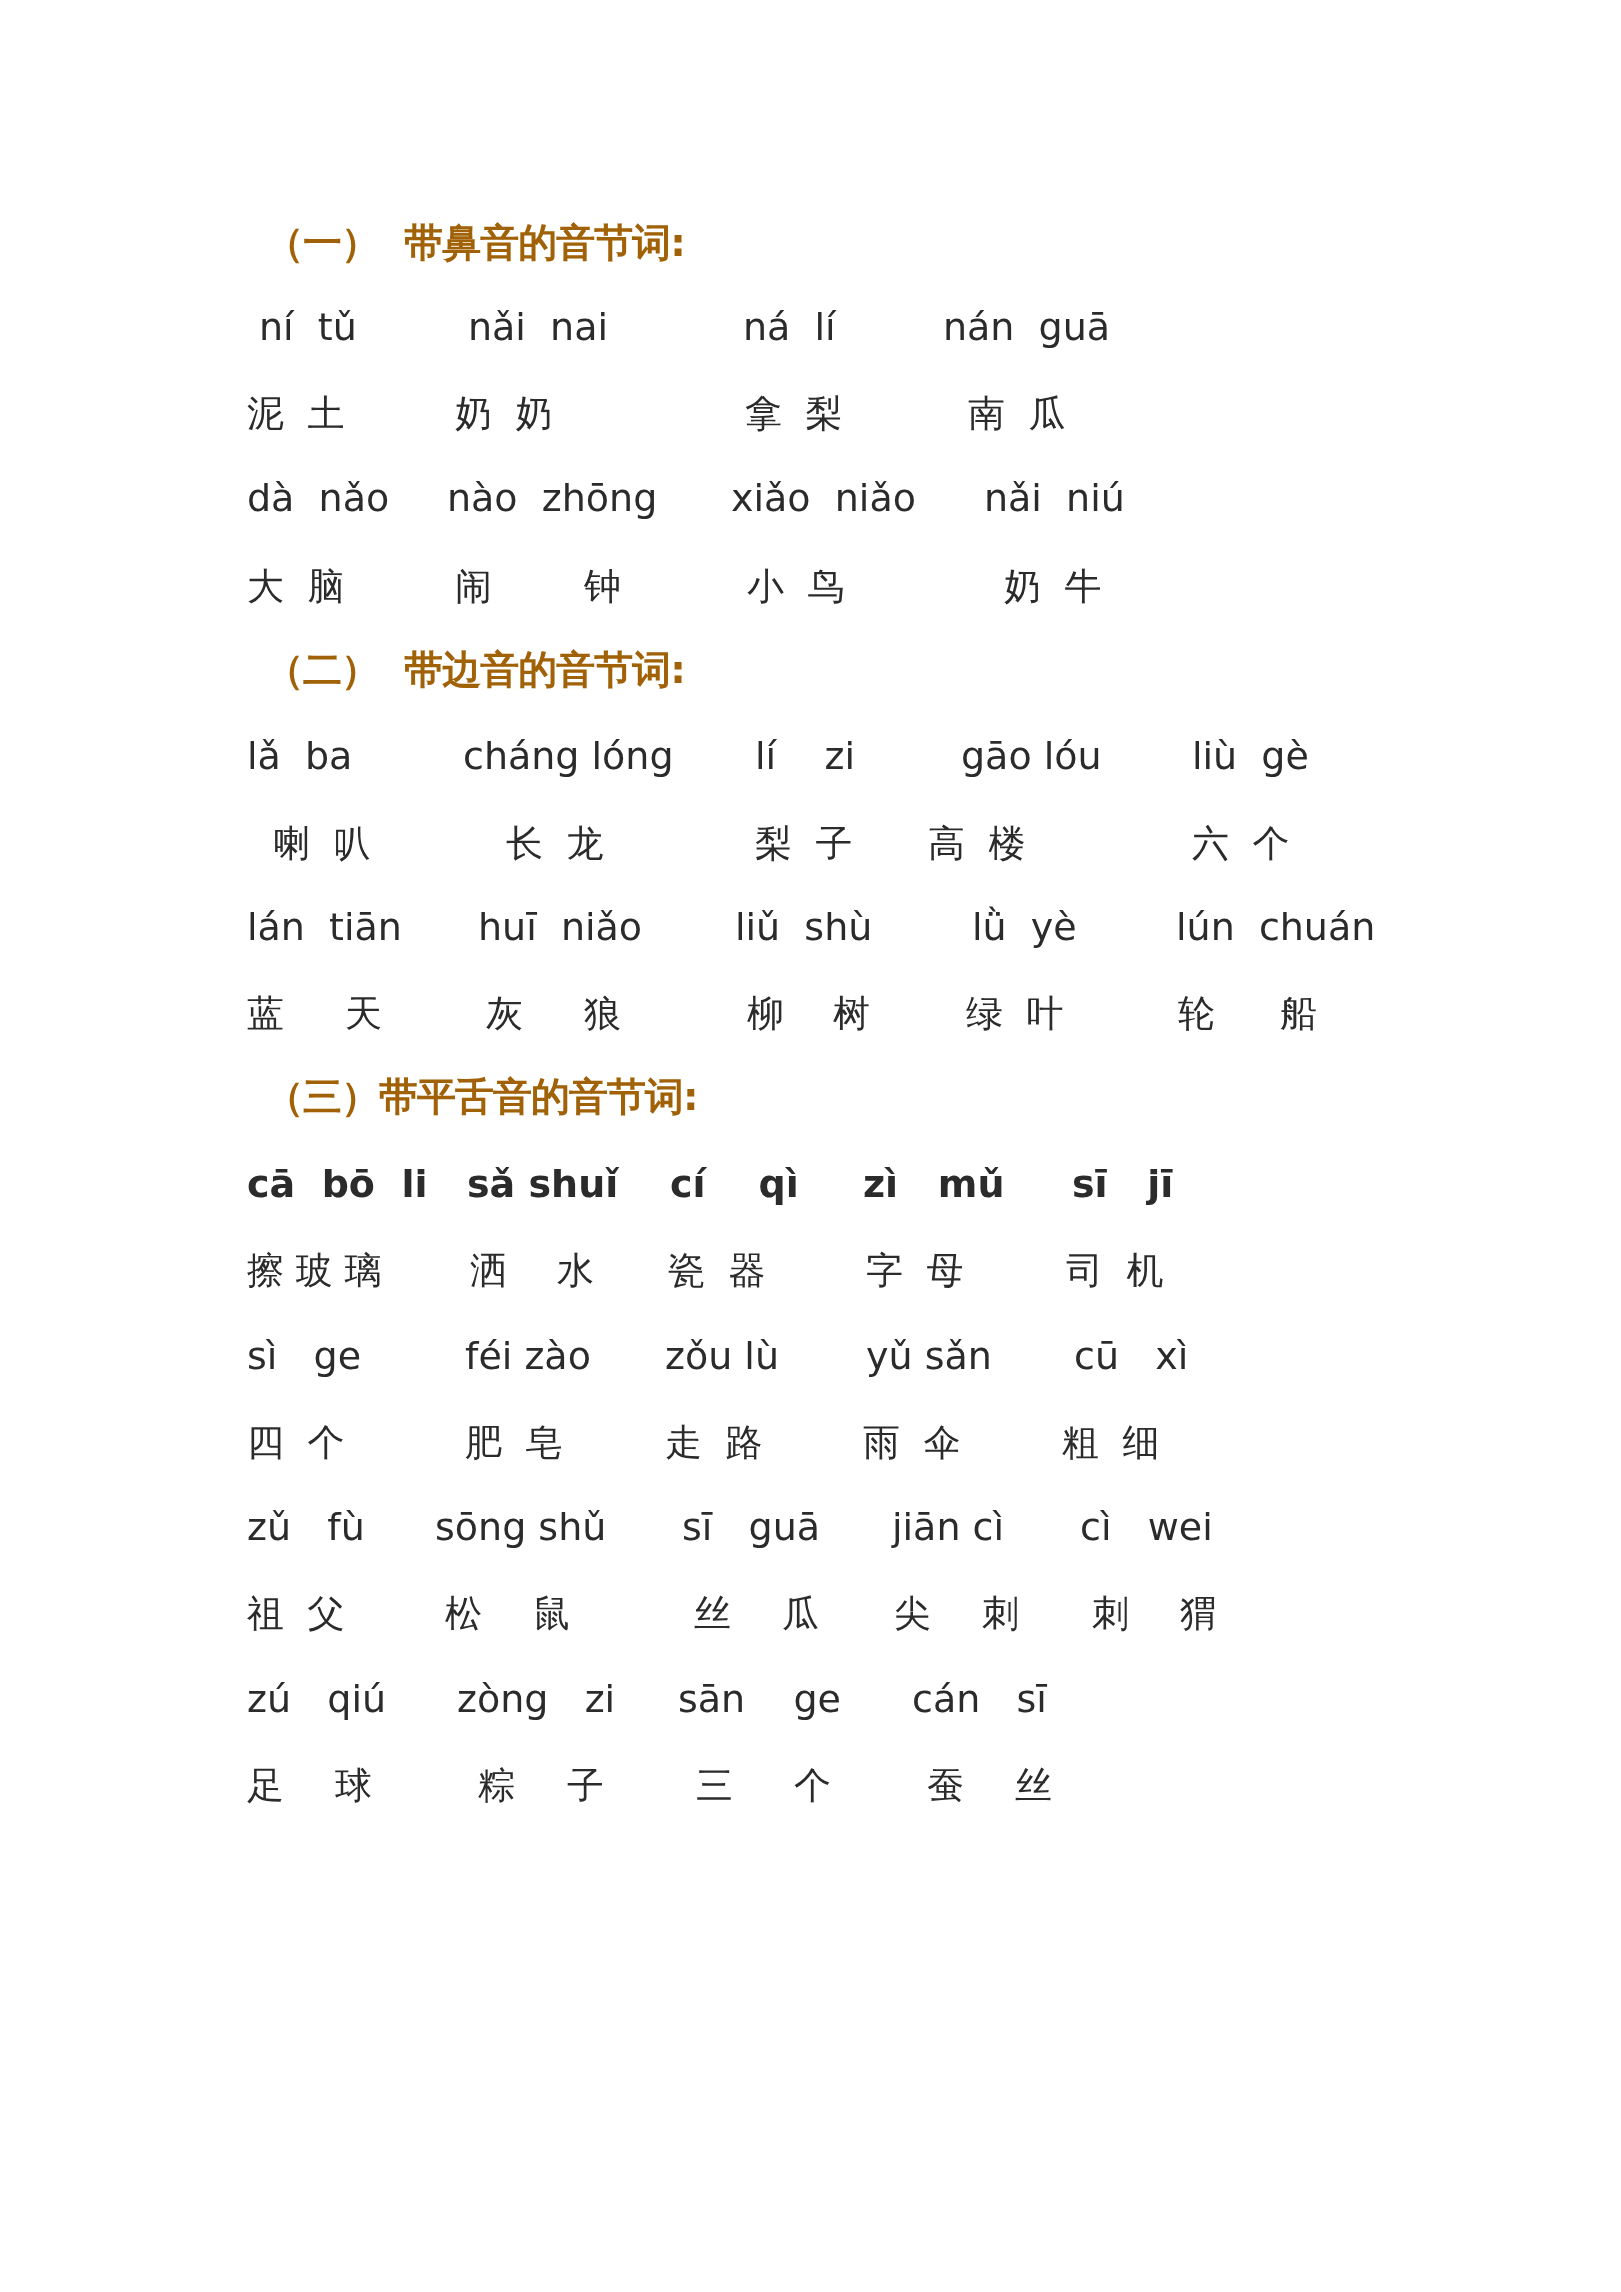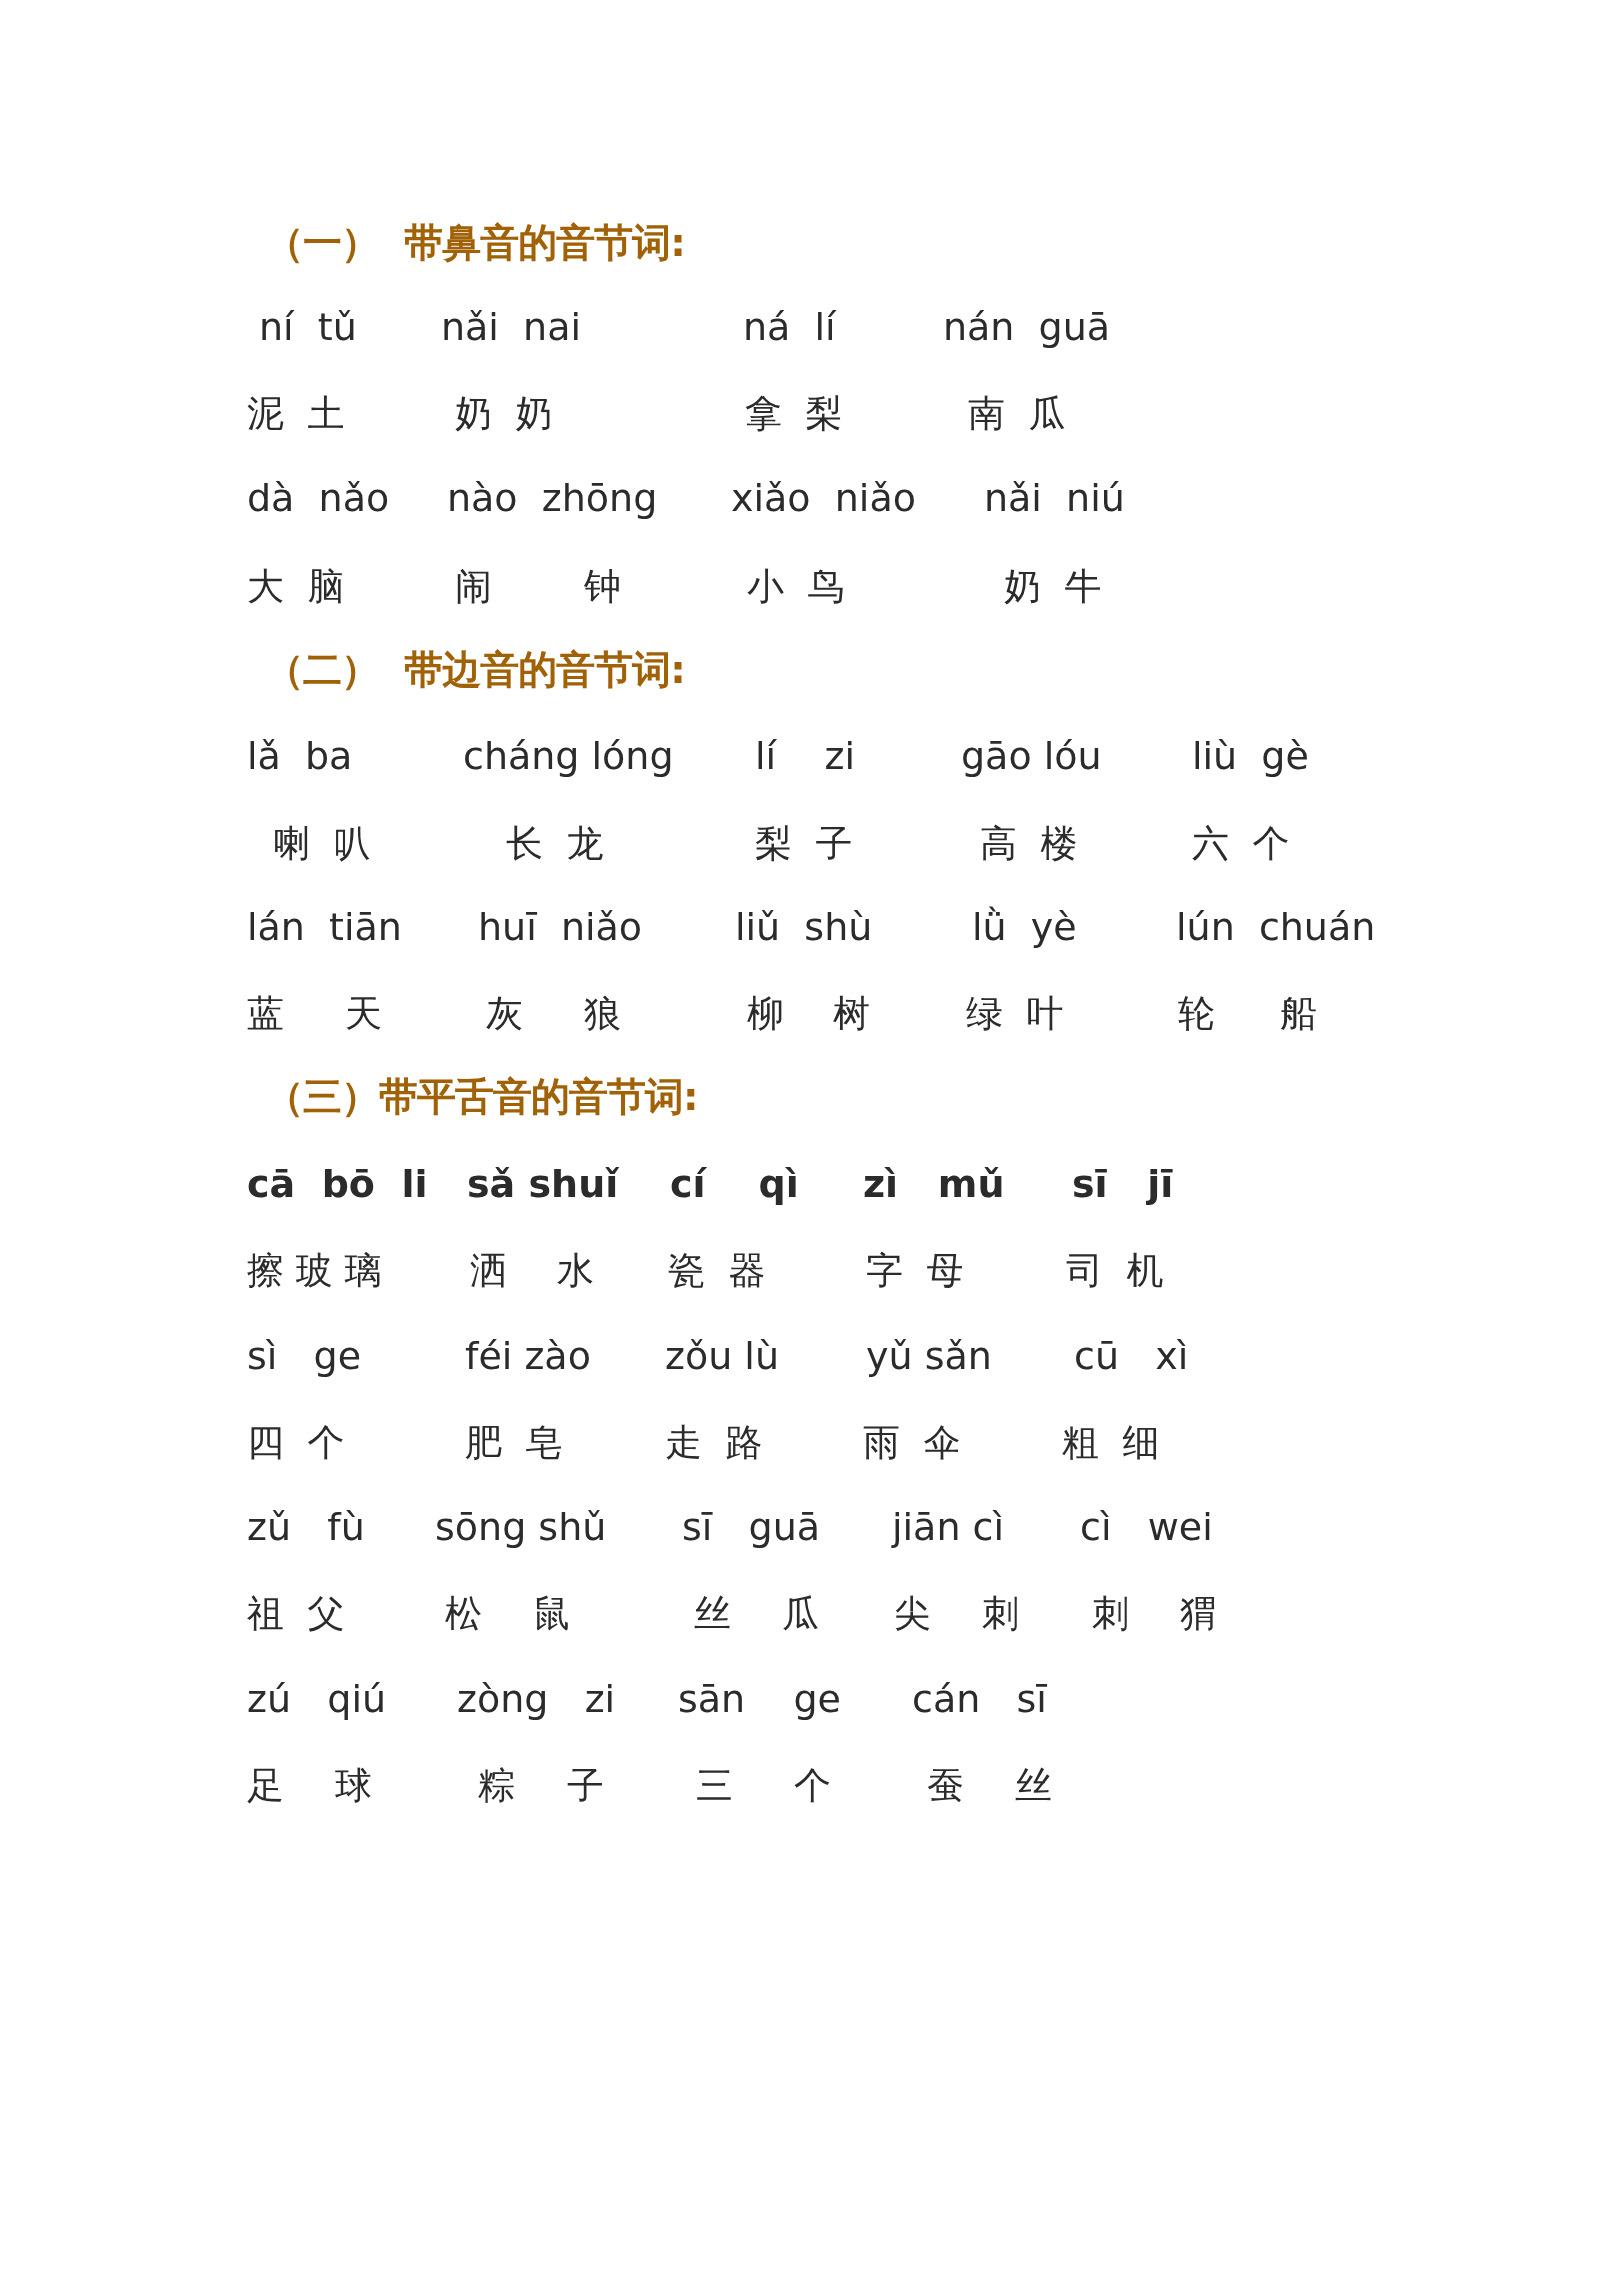--- a/index.html
+++ b/index.html
@@ -19,21 +19,21 @@
   .pinyin .cell { font-size: 38px; }
   .hanzi .cell { font-size: 37px; letter-spacing: 0; }
 </style>
 </head>
 <body>
 
 <div id="doc">
     <div class="heading" style="left: 265px; top: 216px;">（一）  带鼻音的音节词:</div>
     <div class="row pinyin" style="top: 298px;">
       <span class="cell" style="left: 259px;">ní  tǔ</span>
-      <span class="cell" style="left: 441px;">nǎi  nai</span>
+      <span class="cell" style="left: 468px;">nǎi  nai</span>
       <span class="cell" style="left: 743px;">ná  lí</span>
       <span class="cell" style="left: 943px;">nán  guā</span>
     </div>
     <div class="row hanzi" style="top: 384px;">
       <span class="cell" style="left: 247px;">泥  土</span>
       <span class="cell" style="left: 455px;">奶  奶</span>
       <span class="cell" style="left: 745px;">拿  梨</span>
       <span class="cell" style="left: 968px;">南  瓜</span>
     </div>
     <div class="row pinyin" style="top: 469px;">
@@ -54,21 +54,21 @@
       <span class="cell" style="left: 247px;">lǎ  ba</span>
       <span class="cell" style="left: 463px;">cháng lóng</span>
       <span class="cell" style="left: 755px;">lí    zi</span>
       <span class="cell" style="left: 961px;">gāo lóu</span>
       <span class="cell" style="left: 1192px;">liù  gè</span>
     </div>
     <div class="row hanzi" style="top: 814px;">
       <span class="cell" style="left: 241px; margin-left: 32px;">喇  叭</span>
       <span class="cell" style="left: 506px;">长  龙</span>
       <span class="cell" style="left: 755px;">梨  子</span>
-      <span class="cell" style="left: 980px; text-align: right;">高  楼</span>
+      <span class="cell" style="left: 928px; text-align: right;">高  楼</span>
       <span class="cell" style="left: 1192px;">六  个</span>
     </div>
     <div class="row pinyin" style="top: 898px;">
       <span class="cell" style="left: 247px;">lán  tiān</span>
       <span class="cell" style="left: 478px;">huī  niǎo</span>
       <span class="cell" style="left: 735px;">liǔ  shù</span>
       <span class="cell" style="left: 972px;">lǜ  yè</span>
       <span class="cell" style="left: 1176px;">lún  chuán</span>
     </div>
     <div class="row hanzi" style="top: 984px;">

